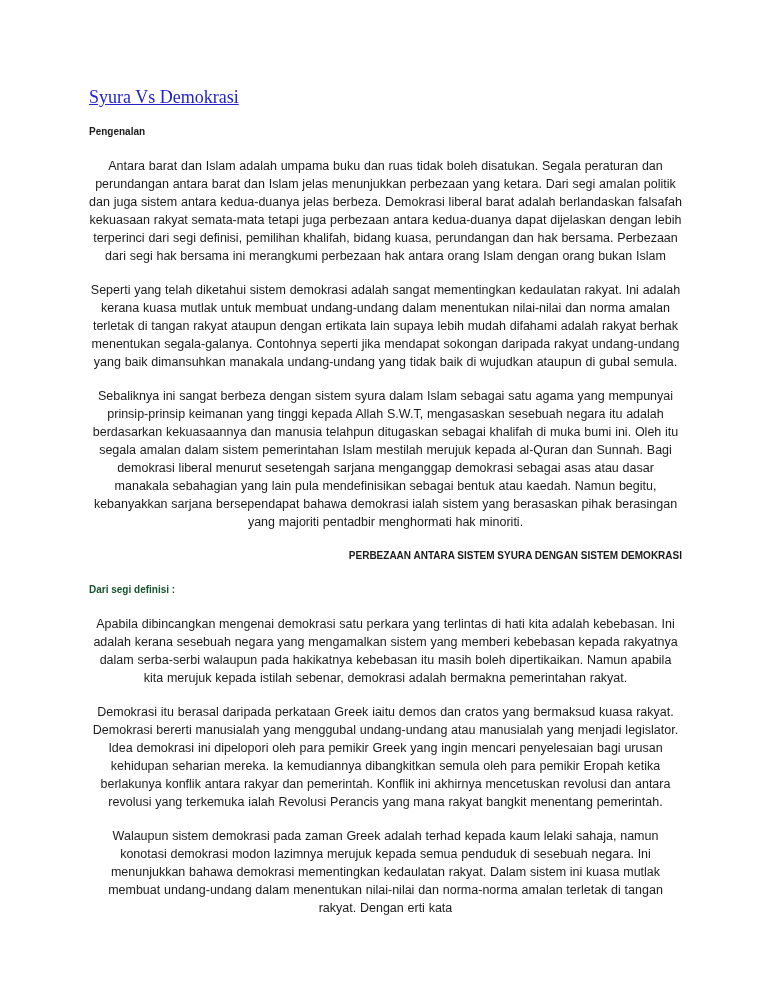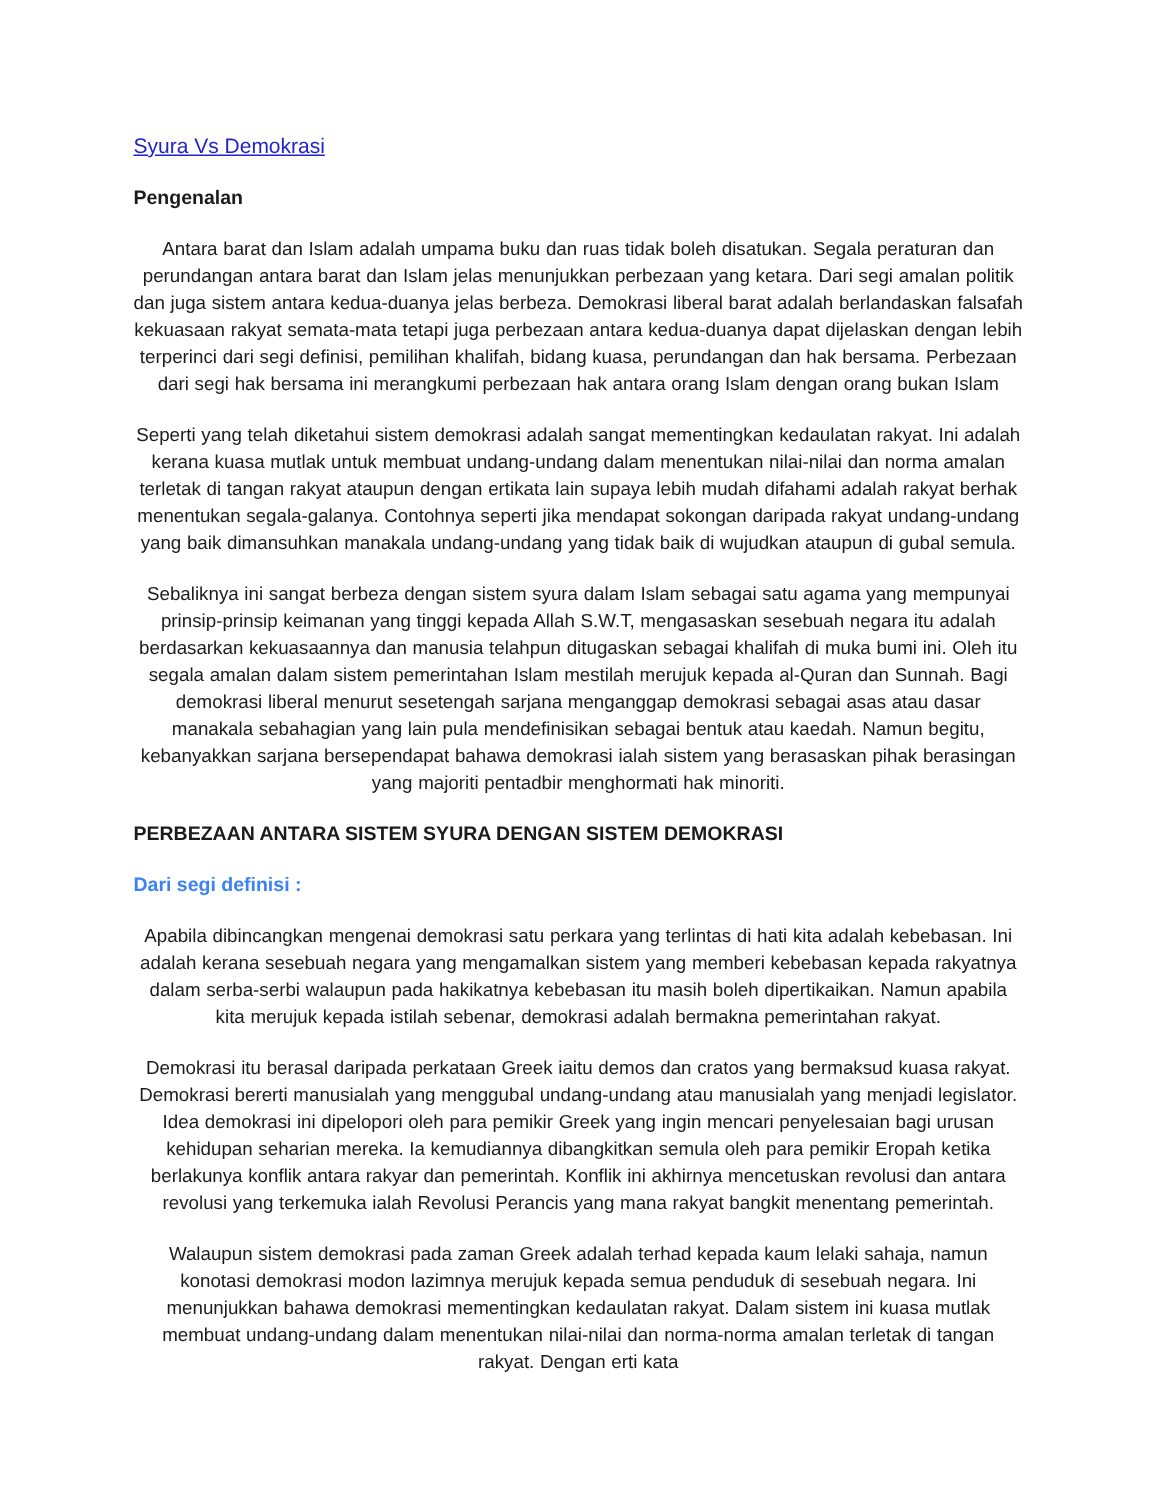--- a/index.html
+++ b/index.html
@@ -18,28 +18,29 @@
     top: 0;
     left: 0;
     width: 768px;
     height: 994px;
     background: #ffffff;
     box-sizing: border-box;
     padding: 88px 86px 0 89px;
   }
   .doc-link {
     display: inline-block;
-    font-size: 14px;
+    font-size: 18px;
     line-height: 18px;
     color: #2323cc;
     text-decoration: underline;
     cursor: pointer;
+    font-family: Liberation Serif, serif;
   }
   .heading {
-    font-size: 13px;
+    font-size: 10px;
     font-weight: bold;
     line-height: 18px;
     color: #1b1b1b;
     margin: 16px 0 0 0;
   }
   .para {
     font-size: 12.5px;
     line-height: 18px;
     color: #1b1b1b;
     margin: 16px 0 0 0;
@@ -55,23 +56,23 @@
   <a href="#" class="doc-link" style="color: rgb(35, 35, 204);">Syura Vs Demokrasi</a>
 
   <div class="heading" style="color: rgb(27, 27, 27);">Pengenalan</div>
 
   <p class="para" style="color: rgb(27, 27, 27);">Antara barat dan Islam adalah umpama buku dan ruas tidak boleh disatukan. Segala peraturan dan perundangan antara barat dan Islam jelas menunjukkan perbezaan yang ketara. Dari segi amalan politik dan juga sistem antara kedua-duanya jelas berbeza. Demokrasi liberal barat adalah berlandaskan falsafah kekuasaan rakyat semata-mata tetapi juga perbezaan antara kedua-duanya dapat dijelaskan dengan lebih terperinci dari segi definisi, pemilihan khalifah, bidang kuasa, perundangan dan hak bersama. Perbezaan dari segi hak bersama ini merangkumi perbezaan hak antara orang Islam dengan orang bukan Islam</p>
 
   <p class="para" style="color: rgb(27, 27, 27);">Seperti yang telah diketahui sistem demokrasi adalah sangat mementingkan kedaulatan rakyat. Ini adalah kerana kuasa mutlak untuk membuat undang-undang dalam menentukan nilai-nilai dan norma amalan terletak di tangan rakyat ataupun dengan ertikata lain supaya lebih mudah difahami adalah rakyat berhak menentukan segala-galanya. Contohnya seperti jika mendapat sokongan daripada rakyat undang-undang yang baik dimansuhkan manakala undang-undang yang tidak baik di wujudkan ataupun di gubal semula.</p>
 
   <p class="para" style="color: rgb(27, 27, 27);">Sebaliknya ini sangat berbeza dengan sistem syura dalam Islam sebagai satu agama yang mempunyai prinsip-prinsip keimanan yang tinggi kepada Allah S.W.T, mengasaskan sesebuah negara itu adalah berdasarkan kekuasaannya dan manusia telahpun ditugaskan sebagai khalifah di muka bumi ini. Oleh itu segala amalan dalam sistem pemerintahan Islam mestilah merujuk kepada al-Quran dan Sunnah. Bagi demokrasi liberal menurut sesetengah sarjana menganggap demokrasi sebagai asas atau dasar manakala sebahagian yang lain pula mendefinisikan sebagai bentuk atau kaedah. Namun begitu, kebanyakkan sarjana bersependapat bahawa demokrasi ialah sistem yang berasaskan pihak berasingan yang majoriti pentadbir menghormati hak minoriti.</p>
 
-  <div class="heading" style="color: rgb(27, 27, 27);">PERBEZAAN ANTARA SISTEM SYURA DENGAN SISTEM DEMOKRASI</div>
+  <div class="heading" style="color: rgb(27, 27, 27); text-align: right;">PERBEZAAN ANTARA SISTEM SYURA DENGAN SISTEM DEMOKRASI</div>
 
-  <div class="heading" style="color: #3b82f6;">Dari segi definisi :</div>
+  <div class="heading" style="color: #14532d;">Dari segi definisi :</div>
 
   <p class="para" style="color: rgb(27, 27, 27);">Apabila dibincangkan mengenai demokrasi satu perkara yang terlintas di hati kita adalah kebebasan. Ini adalah kerana sesebuah negara yang mengamalkan sistem yang memberi kebebasan kepada rakyatnya dalam serba-serbi walaupun pada hakikatnya kebebasan itu masih boleh dipertikaikan. Namun apabila kita merujuk kepada istilah sebenar, demokrasi adalah bermakna pemerintahan rakyat.</p>
 
   <p class="para" style="color: rgb(27, 27, 27);">Demokrasi itu berasal daripada perkataan Greek iaitu demos dan cratos yang bermaksud kuasa rakyat. Demokrasi bererti manusialah yang menggubal undang-undang atau manusialah yang menjadi legislator. Idea demokrasi ini dipelopori oleh para pemikir Greek yang ingin mencari penyelesaian bagi urusan kehidupan seharian mereka. Ia kemudiannya dibangkitkan semula oleh para pemikir Eropah ketika berlakunya konflik antara rakyar dan pemerintah. Konflik ini akhirnya mencetuskan revolusi dan antara revolusi yang terkemuka ialah Revolusi Perancis yang mana rakyat bangkit menentang pemerintah.</p>
 
   <p class="para" style="color: rgb(27, 27, 27);">Walaupun sistem demokrasi pada zaman Greek adalah terhad kepada kaum lelaki sahaja, namun konotasi demokrasi modon lazimnya merujuk kepada semua penduduk di sesebuah negara. Ini menunjukkan bahawa demokrasi mementingkan kedaulatan rakyat. Dalam sistem ini kuasa mutlak membuat undang-undang dalam menentukan nilai-nilai dan norma-norma amalan terletak di tangan rakyat. Dengan erti kata</p>
 
 </div>
 
 </body></html>

